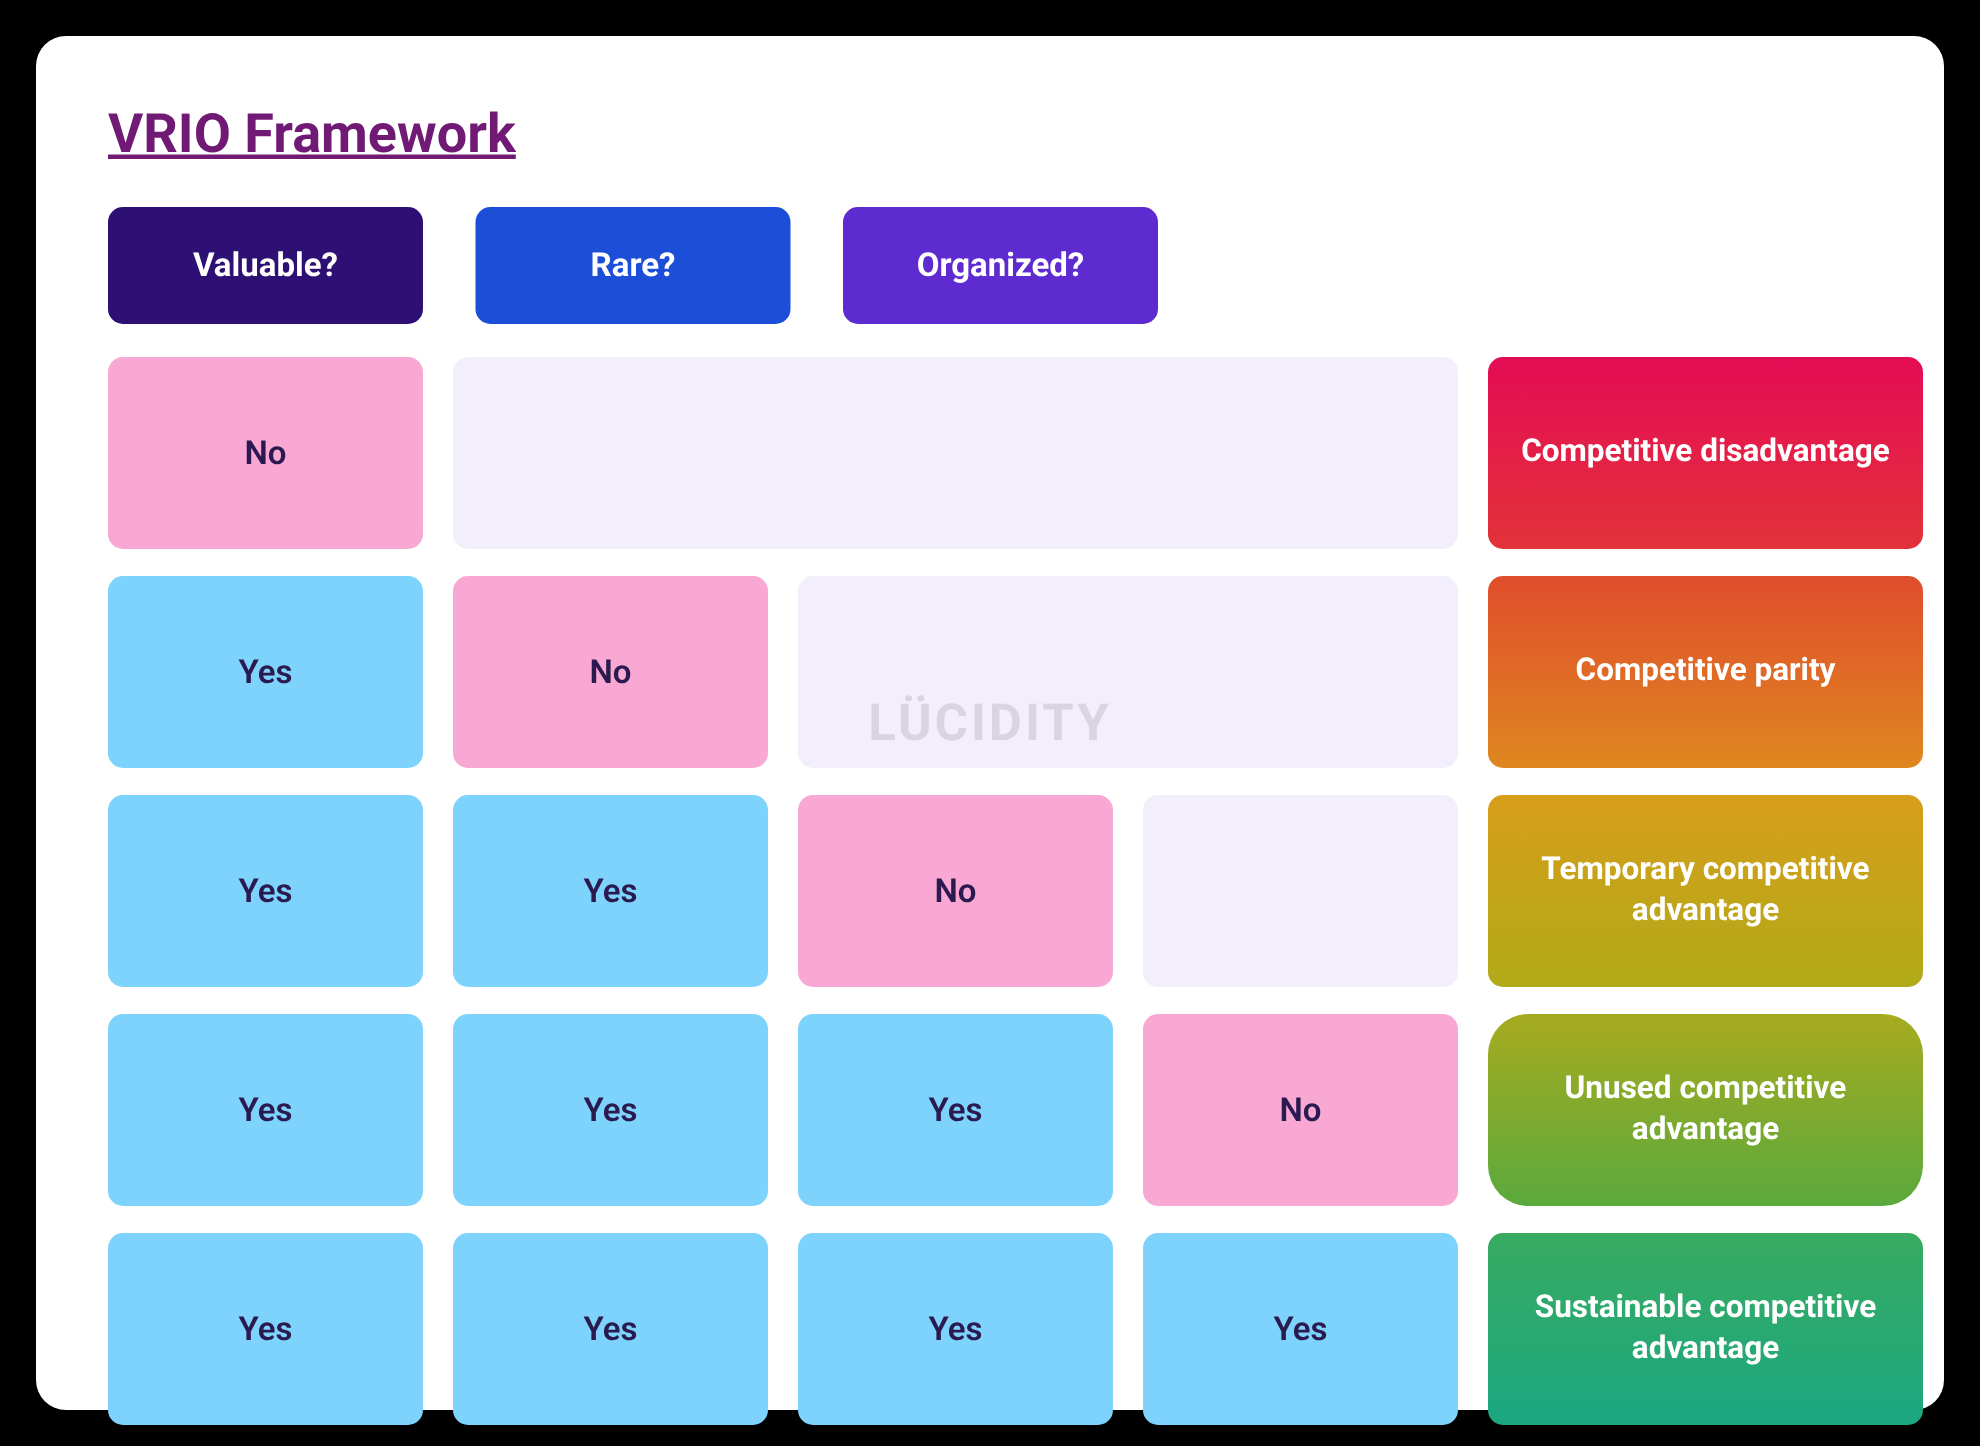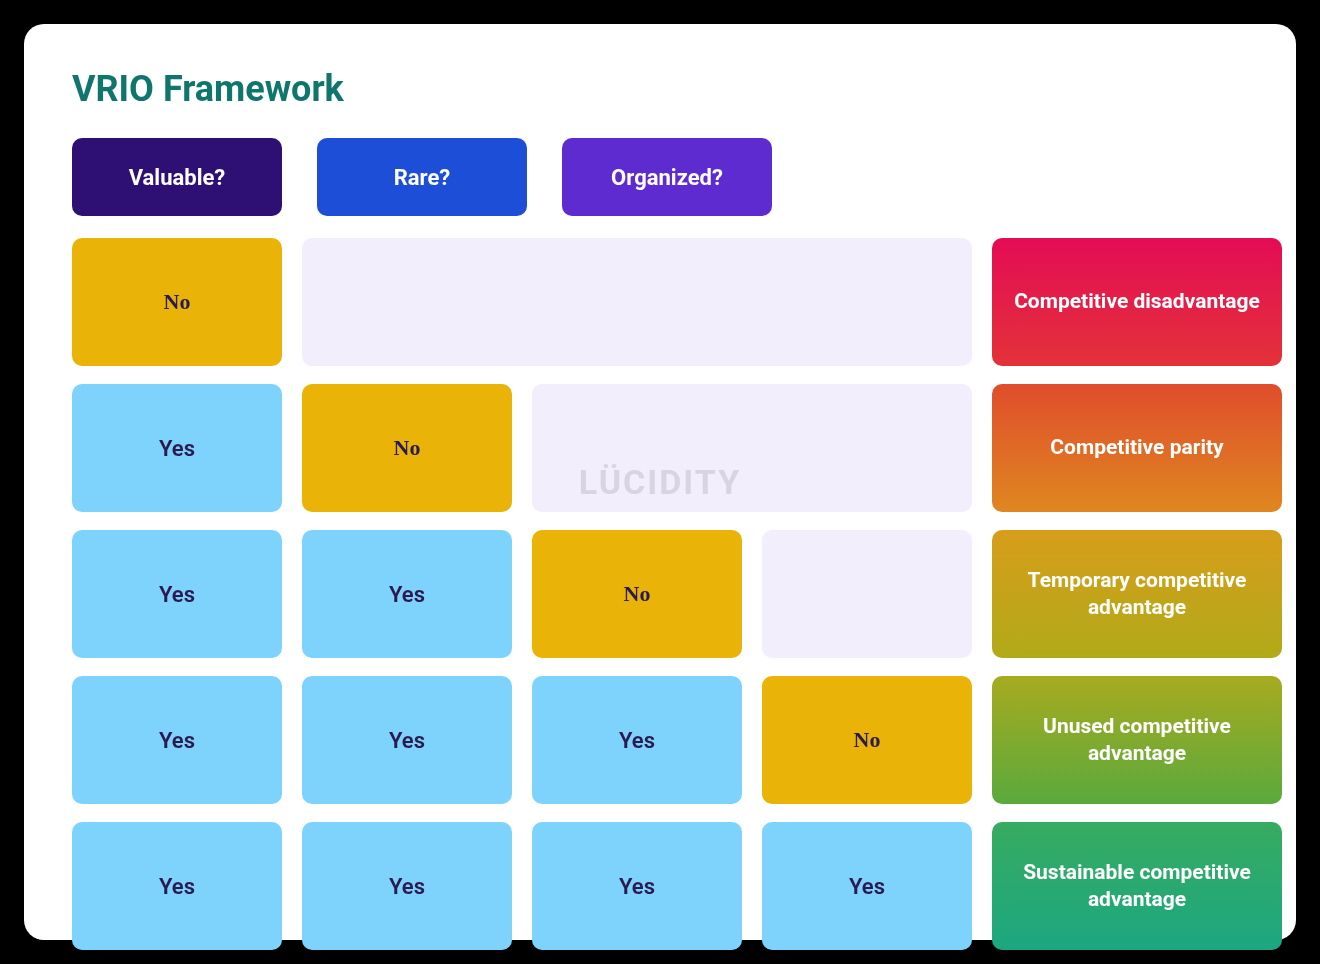--- a/index.html
+++ b/index.html
@@ -14,22 +14,23 @@
     background: #fff;
     border-radius: 20px;
     width: 100%;
     height: 100%;
     padding: 44px 48px;
     position: relative;
   }
   .title {
     font-size: 36px;
     font-weight: 700;
-    color: #0f766e;
+    color: #701a75;
     margin-bottom: 28px;
+    text-decoration: underline;
   }
   .grid {
     display: grid;
     grid-template-columns: repeat(4, 210px) 290px;
     grid-auto-rows: 128px;
     gap: 18px 20px;
   }
   .header-cell {
     border-radius: 10px;
     color: #fff;
@@ -49,21 +50,21 @@
   .cell {
     border-radius: 10px;
     display: flex;
     align-items: center;
     justify-content: center;
     font-size: 22px;
     font-weight: 600;
     color: #2b1a4f;
   }
   .cell-yes { background: #7dd3fc; }
-  .cell-no  { background: #eab308; font-family: Liberation Serif, serif; }
+  .cell-no  { background: #f9a8d4; }
   .cell-blank { background: #f2eefb; }
   .outcome {
     border-radius: 10px;
     display: flex;
     align-items: center;
     justify-content: center;
     text-align: center;
     font-weight: 700;
     font-size: 21px;
     line-height: 1.3;
@@ -106,21 +107,21 @@
       <div class="outcome" style="background: linear-gradient(rgb(224, 77, 44) 0%, rgb(223, 135, 32) 100%);">Competitive parity</div>
       <div class="cell cell-yes">Yes</div>
       <div class="cell cell-yes">Yes</div>
       <div class="cell cell-no">No</div>
       <div class="cell cell-blank" style="grid-column: span 1;"></div>
       <div class="outcome" style="background: linear-gradient(rgb(215, 157, 27) 0%, rgb(177, 170, 24) 100%);">Temporary competitive advantage</div>
       <div class="cell cell-yes">Yes</div>
       <div class="cell cell-yes">Yes</div>
       <div class="cell cell-yes">Yes</div>
       <div class="cell cell-no">No</div>
-      <div class="outcome" style="background: linear-gradient(rgb(167, 171, 31) 0%, rgb(90, 169, 61) 100%);">Unused competitive advantage</div>
+      <div class="outcome" style="background: linear-gradient(rgb(167, 171, 31) 0%, rgb(90, 169, 61) 100%); border-radius: 27px;">Unused competitive advantage</div>
       <div class="cell cell-yes">Yes</div>
       <div class="cell cell-yes">Yes</div>
       <div class="cell cell-yes">Yes</div>
       <div class="cell cell-yes">Yes</div>
       <div class="outcome" style="background: linear-gradient(rgb(55, 171, 96) 0%, rgb(28, 167, 129) 100%);">Sustainable competitive advantage</div>
     </div>
 
   <div class="watermark">LÜCIDITY</div>
 </div>
 

